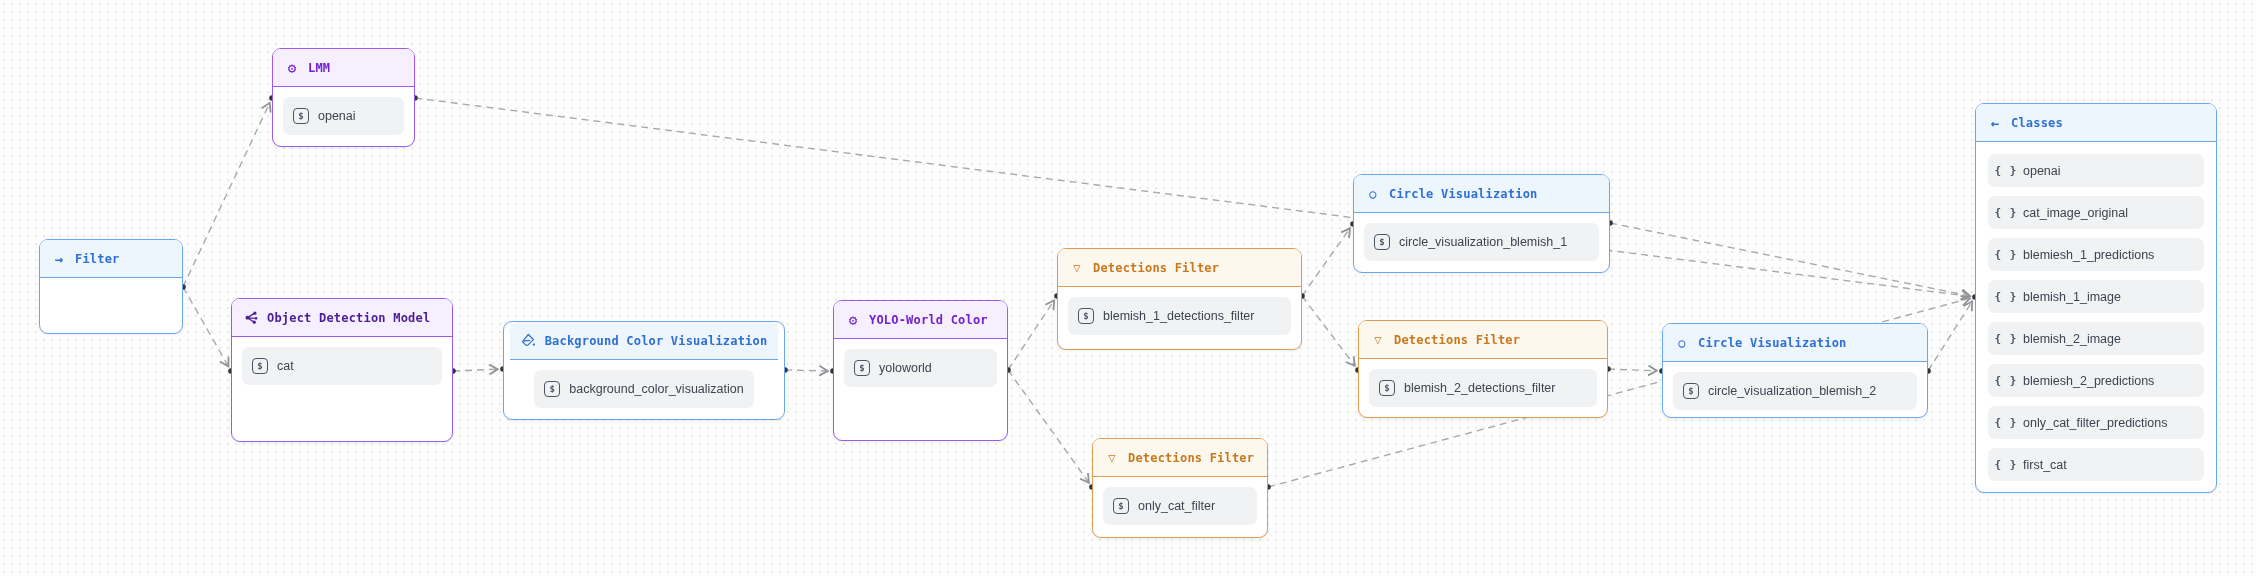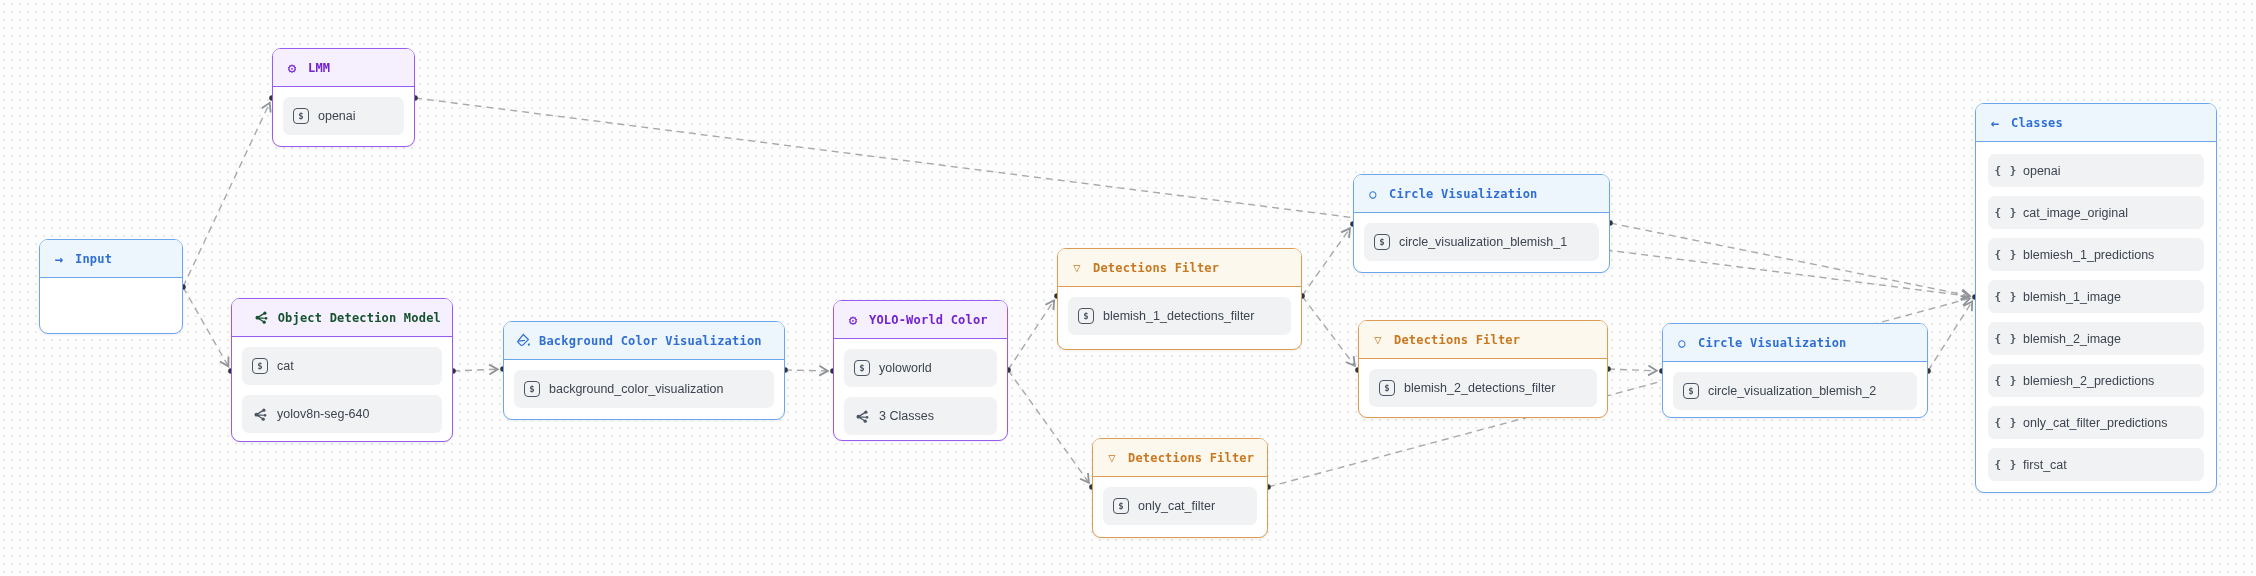--- a/index.html
+++ b/index.html
@@ -82,78 +82,64 @@
       <circle cx="1928" cy="371" r="2.8" fill="#33363b"></circle>
       <circle cx="1092" cy="487" r="2.8" fill="#33363b"></circle>
       <circle cx="1268" cy="487" r="2.8" fill="#33363b"></circle>
       <circle cx="1975" cy="297" r="2.8" fill="#33363b"></circle>
     </svg>
     <div class="node" style="left: 39px; top: 239px; width: 144px; height: 95px; border-color: rgb(106, 166, 238);">
       <div class="node-header" style="background: rgb(238, 246, 253); border-bottom-color: rgb(106, 166, 238); color: rgb(47, 111, 211);">
         <span class="hicon">
           <span class="glyph" style="font-size: 14px;">→</span>
         </span>
-        <span>Input</span>
+        <span>Filter</span>
       </div>
     </div>
     <div class="node" style="left: 272px; top: 48px; width: 143px; height: 99px; border-color: rgb(154, 92, 240);">
       <div class="node-header" style="background: rgb(246, 239, 254); border-bottom-color: rgb(154, 92, 240); color: rgb(114, 34, 207);">
         <span class="hicon">
           <span class="glyph" style="font-size: 14px;">⚙</span>
         </span>
         <span>LMM</span>
       </div>
       <div class="node-body">
         <div class="item">
           <span class="iicon">
             <span class="sq">$</span>
           </span>
           <span>openai</span>
         </div>
       </div>
     </div>
     <div class="node" style="left: 231px; top: 298px; width: 222px; height: 144px; border-color: rgb(154, 92, 240);">
-      <div class="node-header" style="background: rgb(246, 239, 254); border-bottom-color: rgb(154, 92, 240); color: #14532d; justify-content: flex-end;">
+      <div class="node-header" style="background: rgb(246, 239, 254); border-bottom-color: rgb(154, 92, 240); color: #4c1d95;">
         <span class="hicon">
           <svg width="15" height="15" viewBox="0 0 16 16">
             <g stroke="currentColor" stroke-width="1.3" fill="none">
               <path d="M4.5 7.6 L11 3.6 M5 8.3 L11.6 8.8 M4.6 9 L10.4 12.6"></path>
             </g>
             <circle cx="3.6" cy="8.2" r="2" fill="currentColor"></circle>
             <circle cx="11.6" cy="3.4" r="1.7" fill="currentColor"></circle>
             <circle cx="12.8" cy="8.9" r="1.4" fill="currentColor"></circle>
             <circle cx="10.9" cy="13" r="1.7" fill="currentColor"></circle>
           </svg>
         </span>
         <span>Object Detection Model</span>
       </div>
       <div class="node-body">
         <div class="item">
           <span class="iicon">
             <span class="sq">$</span>
           </span>
           <span>cat</span>
         </div>
-        <div class="item">
-          <span class="iicon">
-            <svg width="15" height="15" viewBox="0 0 16 16">
-              <g stroke="currentColor" stroke-width="1.3" fill="none">
-                <path d="M4.5 7.6 L11 3.6 M5 8.3 L11.6 8.8 M4.6 9 L10.4 12.6"></path>
-              </g>
-              <circle cx="3.6" cy="8.2" r="2" fill="currentColor"></circle>
-              <circle cx="11.6" cy="3.4" r="1.7" fill="currentColor"></circle>
-              <circle cx="12.8" cy="8.9" r="1.4" fill="currentColor"></circle>
-              <circle cx="10.9" cy="13" r="1.7" fill="currentColor"></circle>
-            </svg>
-          </span>
-          <span>yolov8n-seg-640</span>
-        </div>
-      </div>
-    </div>
-    <div class="node" style="left: 503px; top: 321px; width: 282px; height: 99px; border-color: rgb(106, 166, 238);">
+      </div>
+    </div>
+    <div class="node" style="left: 503px; top: 321px; width: 282px; height: 99px; border-color: rgb(106, 166, 238); align-items: center;">
       <div class="node-header" style="background: rgb(238, 246, 253); border-bottom-color: rgb(106, 166, 238); color: rgb(47, 111, 211);">
         <span class="hicon">
           <svg width="15" height="15" viewBox="0 0 16 16" fill="none" stroke="currentColor" stroke-width="1.3">
             <path d="M7.8 1.6 L13.2 7 L7.6 12.6 Q6.2 14 4.6 12.4 L2 9.8 Q1.4 9.2 2.2 8.4 Z"></path>
             <path d="M2.2 8.6 L9.6 7.8"></path>
             <path d="M14.2 10.6 q1.2 1.7 .2 2.6 q-1.2 .9 -1.9 -.7 q-.3 -.9 1.7 -1.9" fill="currentColor" stroke="none"></path>
           </svg>
         </span>
         <span>Background Color Visualization</span>
       </div>
@@ -173,34 +159,20 @@
         </span>
         <span>YOLO-World Color</span>
       </div>
       <div class="node-body">
         <div class="item">
           <span class="iicon">
             <span class="sq">$</span>
           </span>
           <span>yoloworld</span>
         </div>
-        <div class="item">
-          <span class="iicon">
-            <svg width="15" height="15" viewBox="0 0 16 16">
-              <g stroke="currentColor" stroke-width="1.3" fill="none">
-                <path d="M4.5 7.6 L11 3.6 M5 8.3 L11.6 8.8 M4.6 9 L10.4 12.6"></path>
-              </g>
-              <circle cx="3.6" cy="8.2" r="2" fill="currentColor"></circle>
-              <circle cx="11.6" cy="3.4" r="1.7" fill="currentColor"></circle>
-              <circle cx="12.8" cy="8.9" r="1.4" fill="currentColor"></circle>
-              <circle cx="10.9" cy="13" r="1.7" fill="currentColor"></circle>
-            </svg>
-          </span>
-          <span>3 Classes</span>
-        </div>
       </div>
     </div>
     <div class="node" style="left: 1057px; top: 248px; width: 245px; height: 102px; border-color: rgb(222, 155, 82);">
       <div class="node-header" style="background: rgb(253, 248, 238); border-bottom-color: rgb(222, 155, 82); color: rgb(201, 120, 31);">
         <span class="hicon">
           <span class="glyph" style="font-size: 12px;">▽</span>
         </span>
         <span>Detections Filter</span>
       </div>
       <div class="node-body">

